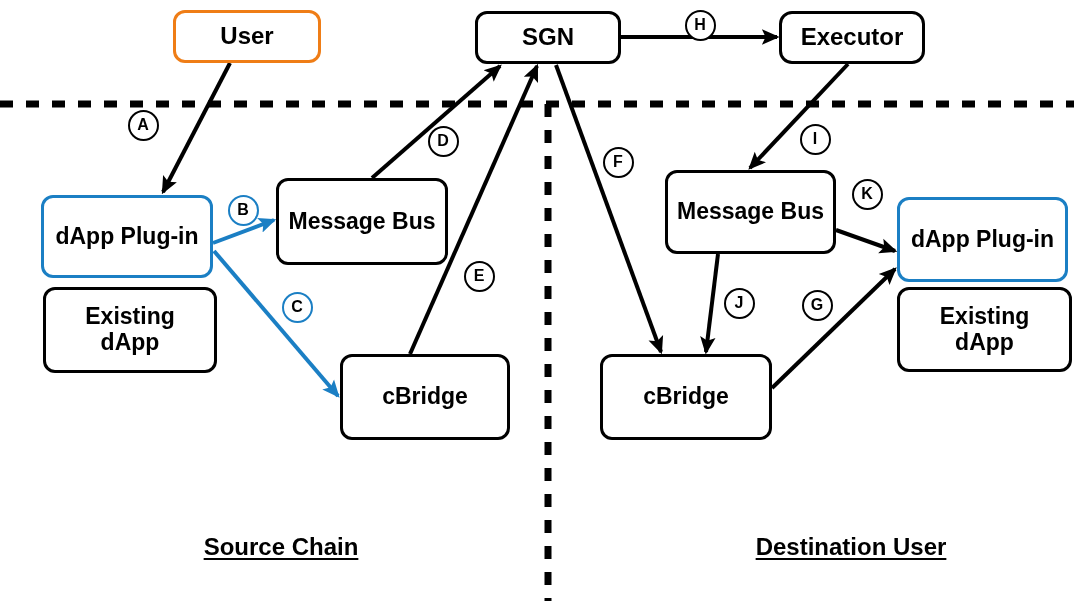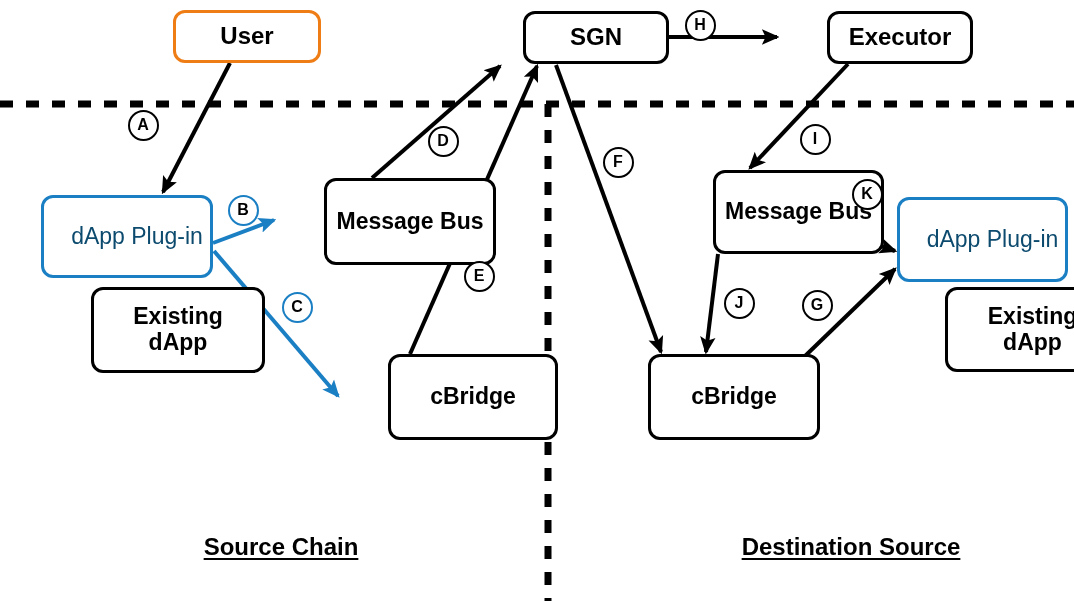--- a/index.html
+++ b/index.html
@@ -3,22 +3,22 @@
 <meta charset="utf-8">
 <style>
   html,body{margin:0;padding:0;background:#ffffff;}
   #canvas{position:relative;width:1074px;height:601px;background:#ffffff;
           font-family:"Liberation Sans",sans-serif;overflow:hidden;}
   svg#wires{position:absolute;left:0;top:0;width:1074px;height:601px;}
 
   .node{position:absolute;box-sizing:border-box;display:flex;align-items:center;
         justify-content:center;text-align:center;background:#ffffff;
         border:3px solid #0ea5e9;border-radius:12px;line-height:1.12;}
-  .node.black{border-color:#000000;color:#000000;font-weight:700;margin-left:48px;}
-  .node.blue{border-color:#1b7fc4;color:#0c4a6e;font-weight:400;padding-left:20px;}
+  .node.black{border-color:#000000;color:#000000;font-weight:700;}
+  .node.blue{border-color:#1b7fc4;color:#000000;font-weight:700;}
   .node.orange{border-color:#ef7d16;color:#000000;font-weight:700;}
   .node .lbl{display:block;width:100%;padding:0 4px;}
 
   .marker{position:absolute;box-sizing:border-box;width:31px;height:31px;
           border-radius:50%;border:2.5px solid #000;background:#fff;
           display:flex;align-items:center;justify-content:center;
           font-size:16px;font-weight:700;color:#000;z-index:6;}
   .marker.bluemark{border-color:#1b7fc4;color:#000;}
 
   .caption{position:absolute;font-size:24px;font-weight:700;color:#000;
@@ -59,21 +59,21 @@
       </g>
   </svg>
 
   <div id="node-layer">
       <div class="node orange" style="left: 173px; top: 10px; width: 148px; height: 53px; font-size: 24px;">
         <span class="lbl">User</span>
       </div>
       <div class="node black" style="left: 475px; top: 11px; width: 146px; height: 53px; font-size: 24px;">
         <span class="lbl">SGN</span>
       </div>
-      <div class="node black" style="left: 779px; top: 11px; width: 146px; height: 53px; font-size: 24px;">
+      <div class="node black" style="left: 779px; top: 11px; width: 146px; height: 53px; font-size: 24px; border-radius: 13px;">
         <span class="lbl">Executor</span>
       </div>
       <div class="node blue" style="left: 41px; top: 195px; width: 172px; height: 83px; font-size: 23px;">
         <span class="lbl">dApp Plug-in</span>
       </div>
       <div class="node black" style="left: 43px; top: 287px; width: 174px; height: 86px; font-size: 23px;">
         <span class="lbl">Existing<br>dApp</span>
       </div>
       <div class="node black" style="left: 276px; top: 178px; width: 172px; height: 87px; font-size: 23px;">
         <span class="lbl">Message Bus</span>
@@ -102,16 +102,16 @@
       <div class="marker" style="left: 463.5px; top: 260.5px;">E</div>
       <div class="marker" style="left: 602.5px; top: 146.5px;">F</div>
       <div class="marker" style="left: 801.5px; top: 289.5px;">G</div>
       <div class="marker" style="left: 684.5px; top: 9.5px;">H</div>
       <div class="marker" style="left: 799.5px; top: 123.5px;">I</div>
       <div class="marker" style="left: 723.5px; top: 287.5px;">J</div>
       <div class="marker" style="left: 851.5px; top: 178.5px;">K</div>
     </div>
   <div id="caption-layer">
       <div class="caption" style="left: 281px; top: 533px;">Source Chain</div>
-      <div class="caption" style="left: 851px; top: 533px;">Destination Source</div>
+      <div class="caption" style="left: 851px; top: 533px;">Destination User</div>
     </div>
 
 </div>
 
 </body></html>

